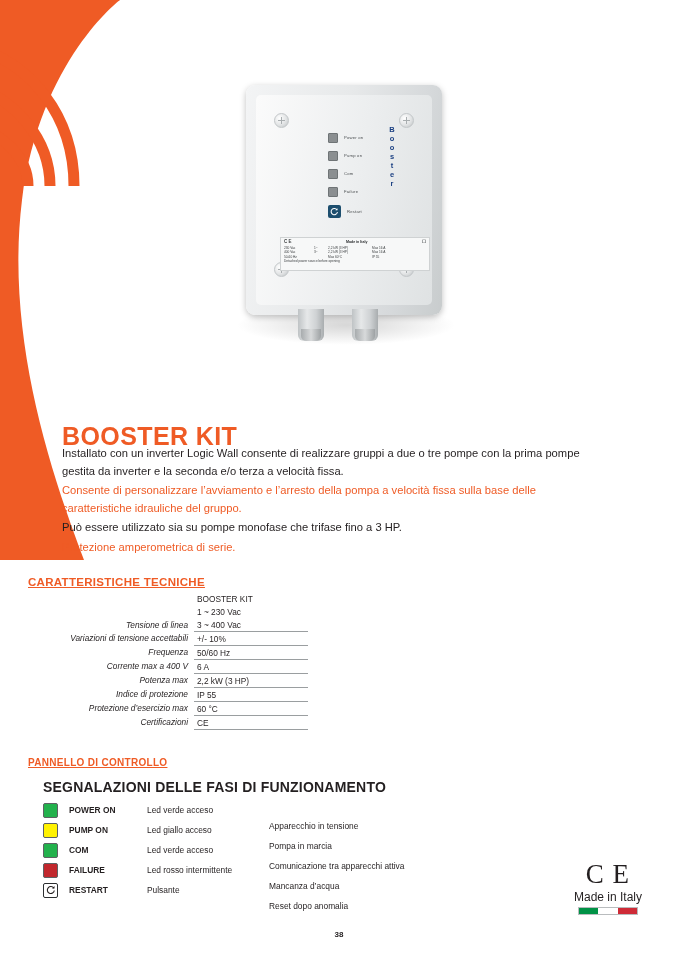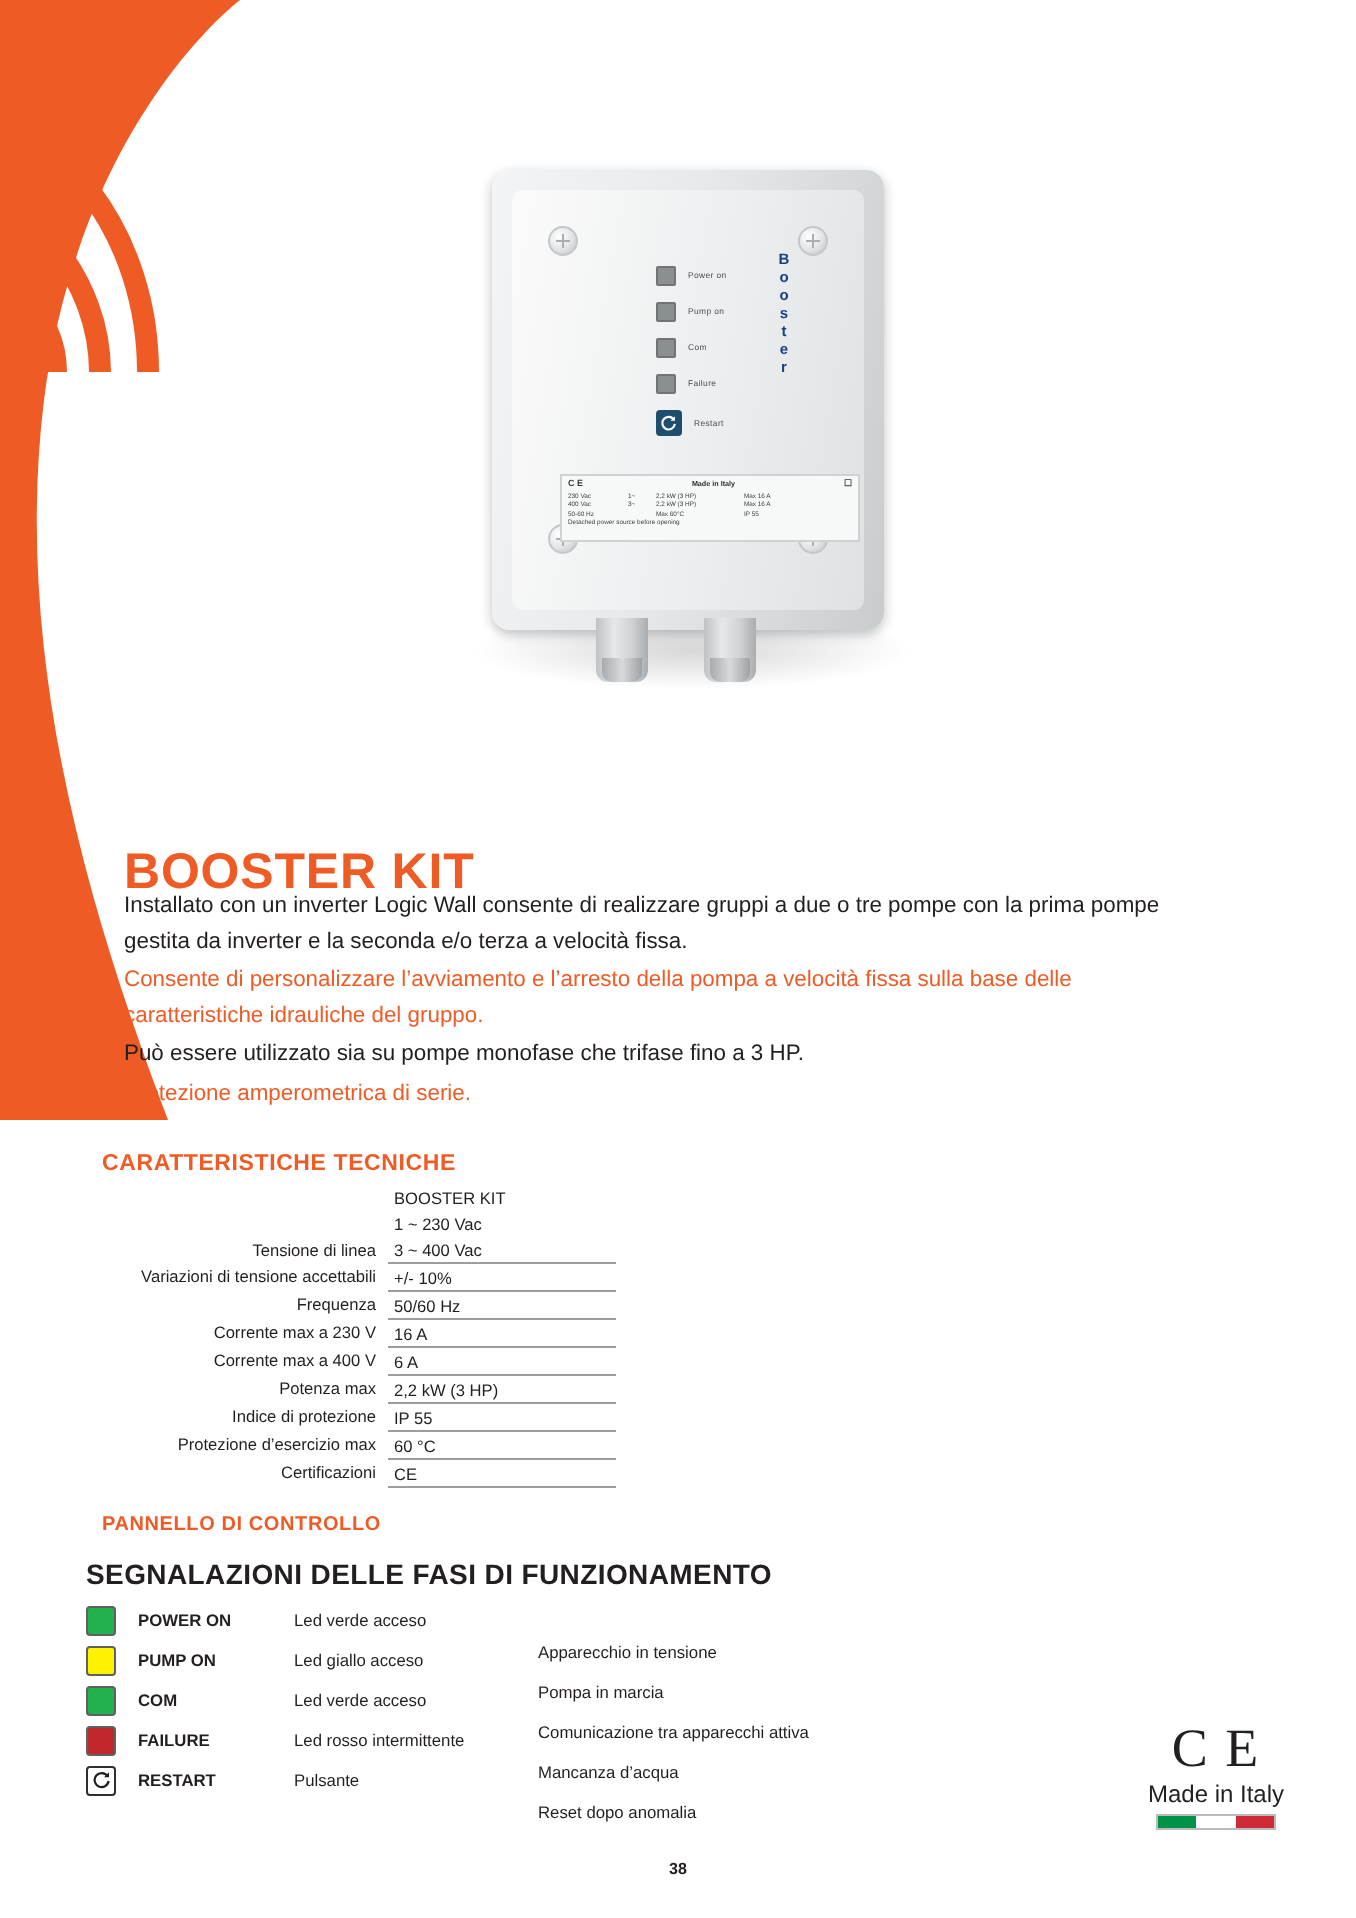--- a/index.html
+++ b/index.html
@@ -201,25 +201,26 @@
     width: 545px;
     font-size: 11.2px;
     line-height: 17.5px;
     color: #231f20;
   }
   .intro p { margin: 0 0 2px 0; }
   .intro p.orange { color: #ef5b25; }
 
   .sec-head {
     position: absolute;
-    left: 51px;
+    left: 28px;
     font-size: 11.5px;
     font-weight: bold;
     color: #ef5b25;
     letter-spacing: 0.3px;
+    text-decoration: underline;
   }
   .sec-head.tech { top: 576px; }
   .sec-head.panel { top: 757px; font-size: 10px; }
 
   .spec-table {
     position: absolute;
     left: 43px;
     top: 592px;
     width: 265px;
     border-collapse: collapse;
@@ -228,20 +229,21 @@
   }
   .spec-table td {
     padding: 1.5px 0;
     vertical-align: top;
   }
   .spec-table td.lbl {
     text-align: right;
     padding-right: 6px;
     width: 145px;
     white-space: nowrap;
+    font-style: italic;
   }
   .spec-table td.val {
     border-bottom: 0.6px solid #9a9ea0;
     padding-left: 3px;
   }
   .spec-table tr.head td.val {
     border-bottom: none;
     font-size: 8.3px;
   }
   .spec-table tr.nb td.val { border-bottom: none; }
@@ -444,24 +446,20 @@
     </tr>
     <tr>
       <td class="lbl">Variazioni di tensione accettabili</td>
       <td class="val">+/- 10%</td>
     </tr>
     <tr>
       <td class="lbl">Frequenza</td>
       <td class="val">50/60 Hz</td>
     </tr>
     <tr>
-      <td class="lbl">Corrente max a 230 V</td>
-      <td class="val">16 A</td>
-    </tr>
-    <tr>
       <td class="lbl">Corrente max a 400 V</td>
       <td class="val">6 A</td>
     </tr>
     <tr>
       <td class="lbl">Potenza max</td>
       <td class="val">2,2 kW (3 HP)</td>
     </tr>
     <tr>
       <td class="lbl">Indice di protezione</td>
       <td class="val">IP 55</td>

